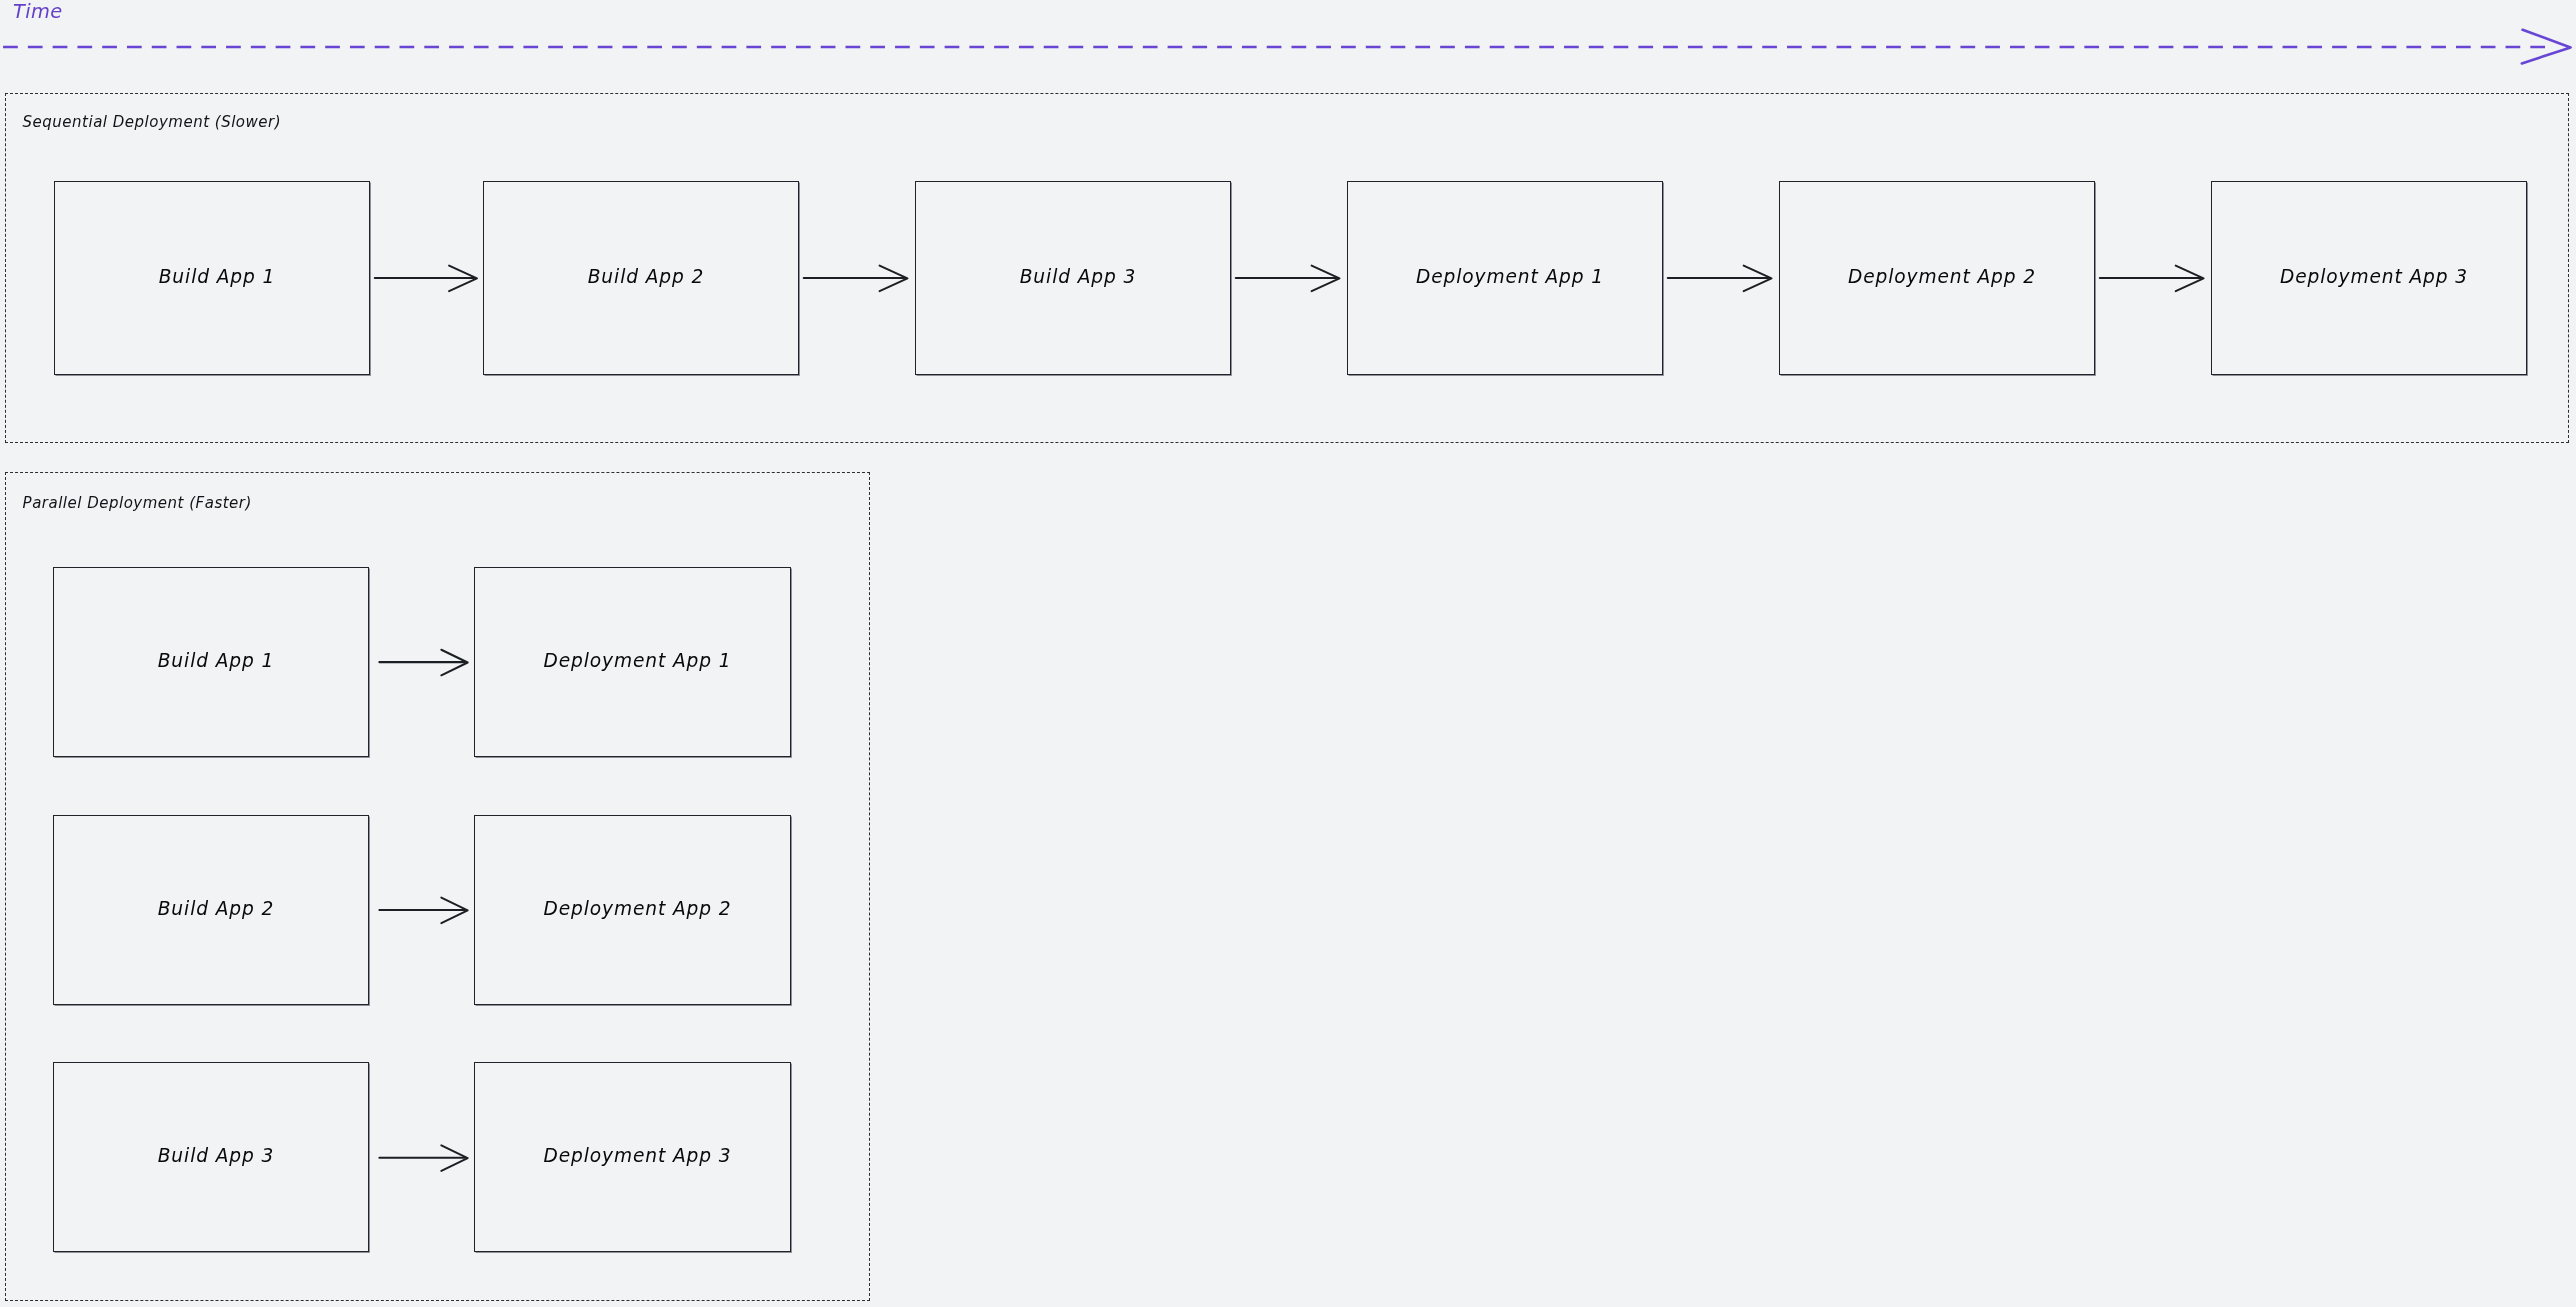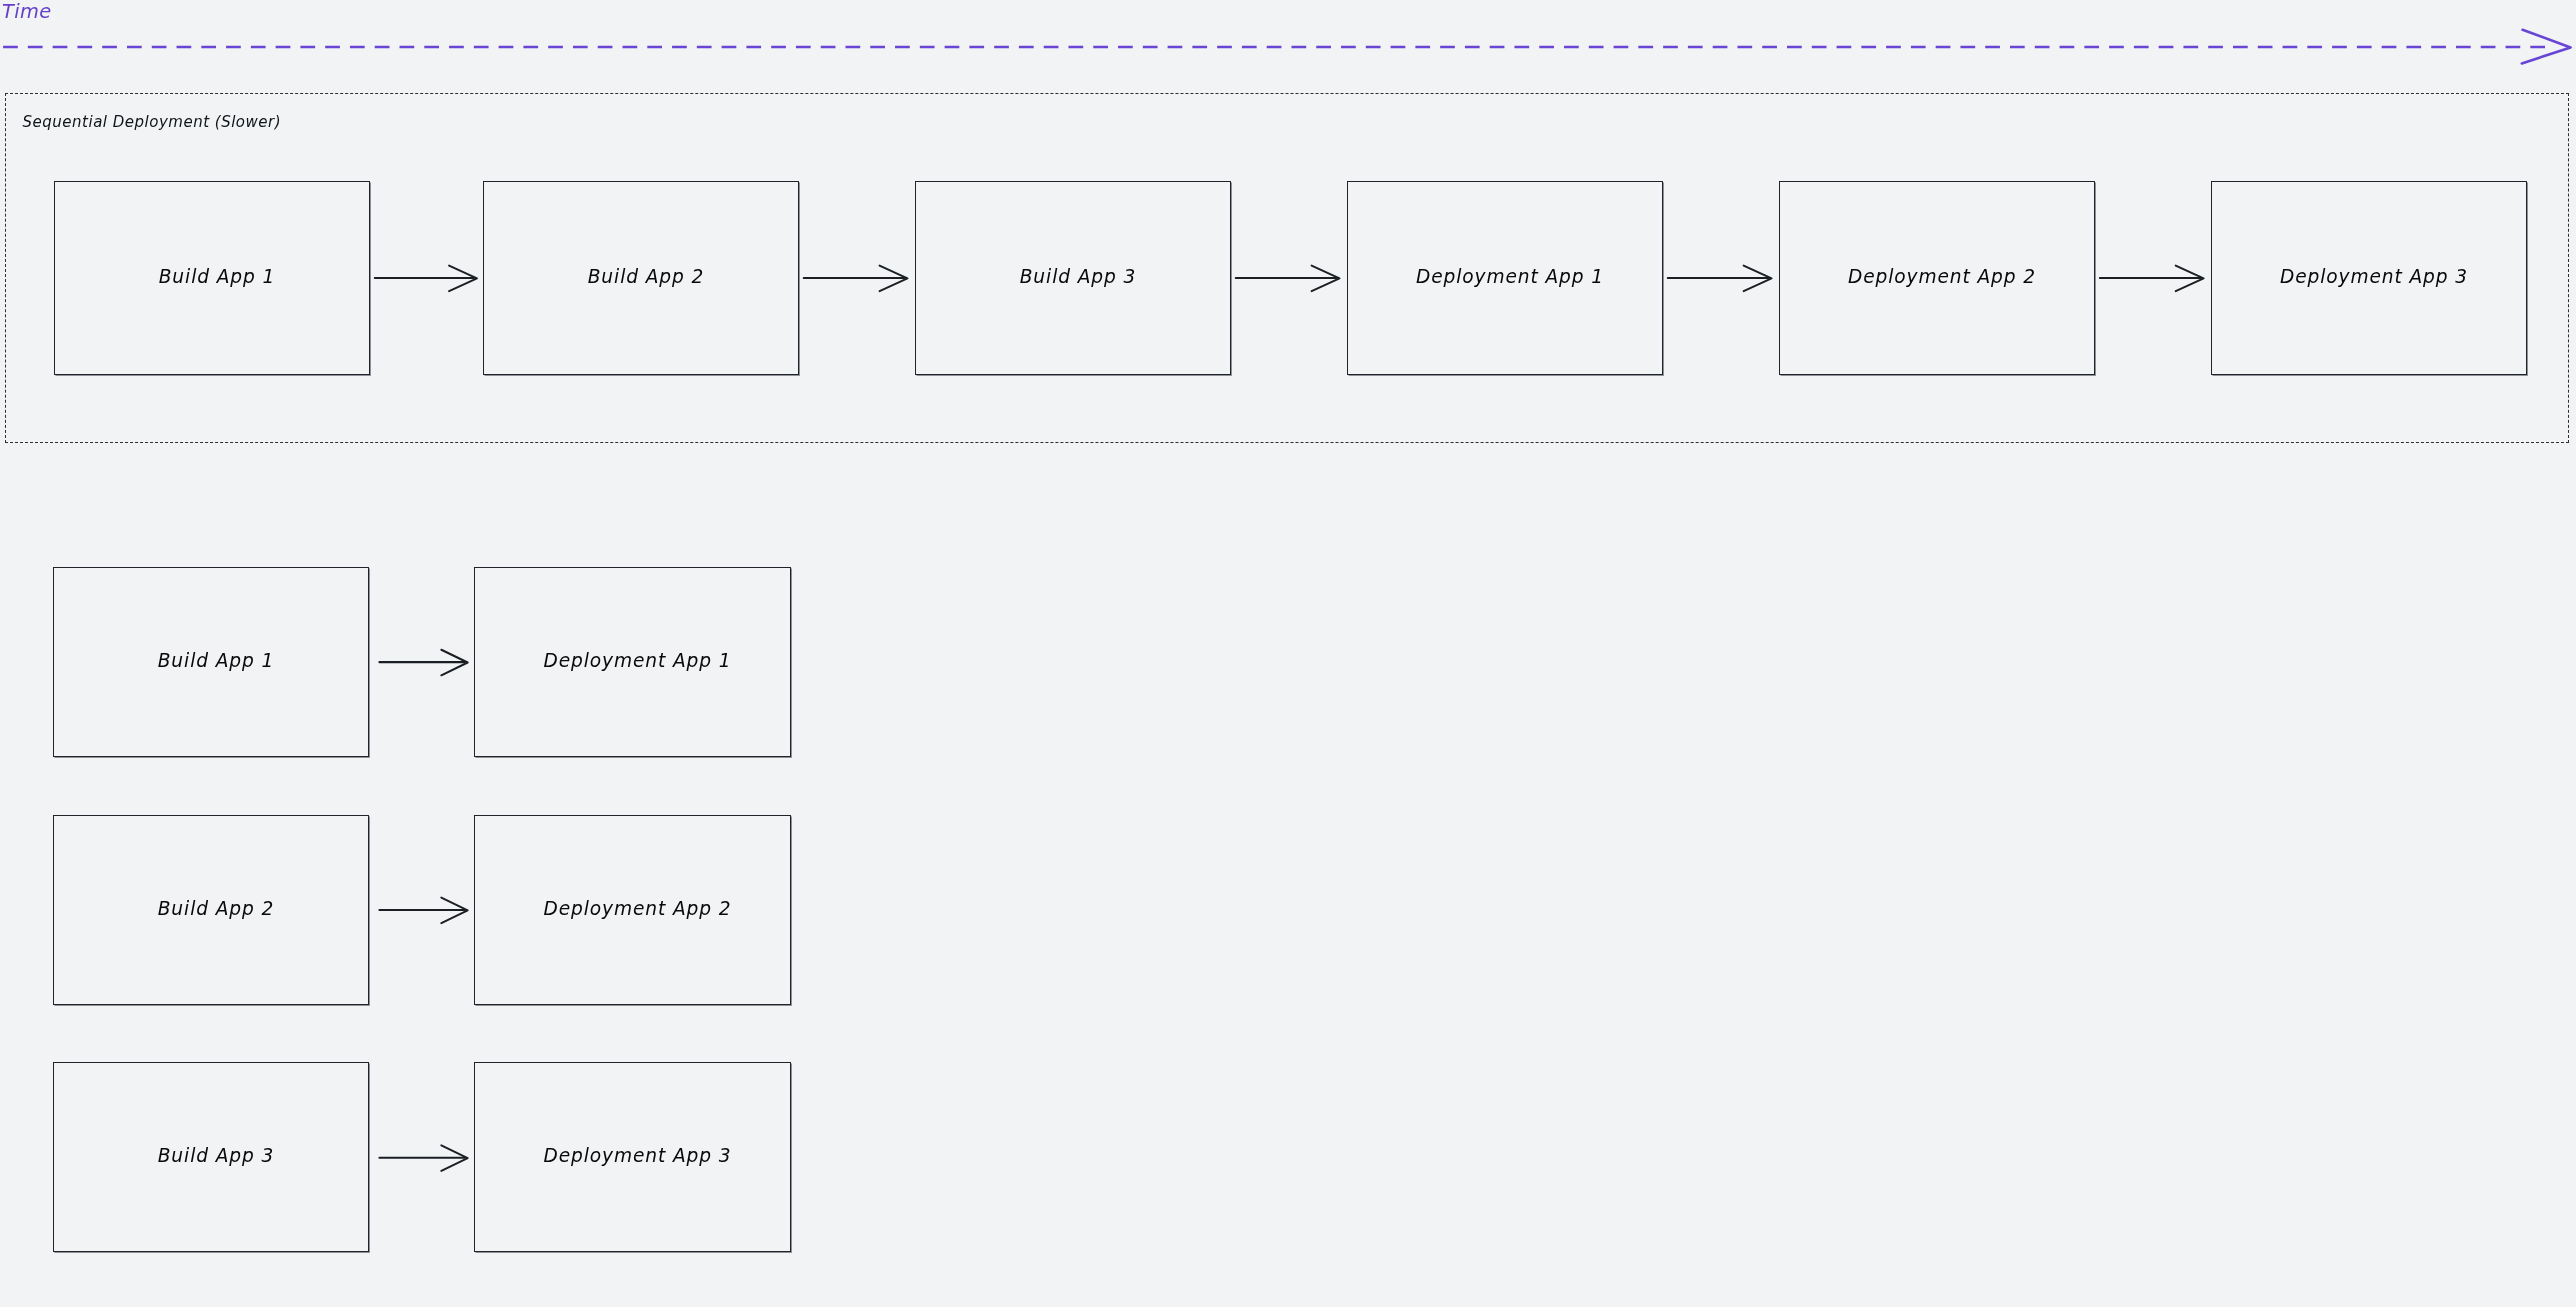--- a/index.html
+++ b/index.html
@@ -19,21 +19,21 @@
   #canvas {
     position: absolute;
     inset: 0;
     width: 2576px;
     height: 1308px;
   }
 
   
   .time-label {
     position: absolute;
-    left: 2px;
+    left: 13px;
     top: 1.5px;
     font-family: "DejaVu Sans", sans-serif;
     font-size: 19.4px;
     font-style: italic;
     letter-spacing: 0.4px;
     color: #6540c9;
     white-space: nowrap;
     line-height: 1;
   }
   .time-axis {
@@ -154,20 +154,23 @@
   <div class="node seq-node" id="seq-n3">
     <span class="node-label">Deployment App 1</span>
   </div>
   <div class="node seq-node" id="seq-n4">
     <span class="node-label">Deployment App 2</span>
   </div>
   <div class="node seq-node" id="seq-n5">
     <span class="node-label">Deployment App 3</span>
   </div>
 
+  <div class="group" id="par-group">
+    <div class="group-title" id="par-title">Parallel Deployment (Faster)</div>
+  </div>
 
   <div class="node par-build par-row-0">
     <span class="node-label">Build App 1</span>
   </div>
   <div class="node par-deploy par-row-0">
     <span class="node-label">Deployment App 1</span>
   </div>
 
   <div class="node par-build par-row-1">
     <span class="node-label">Build App 2</span>

